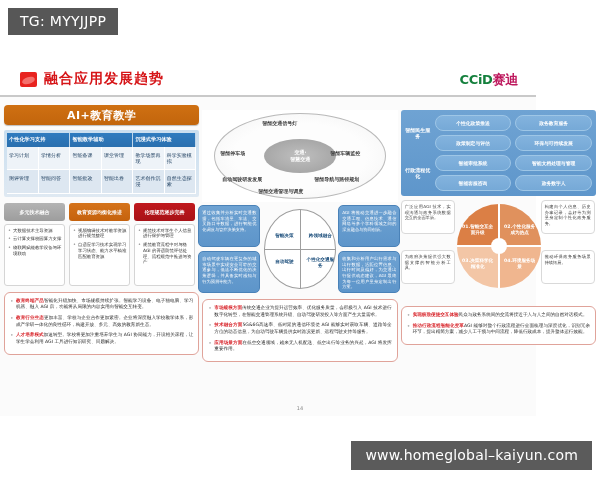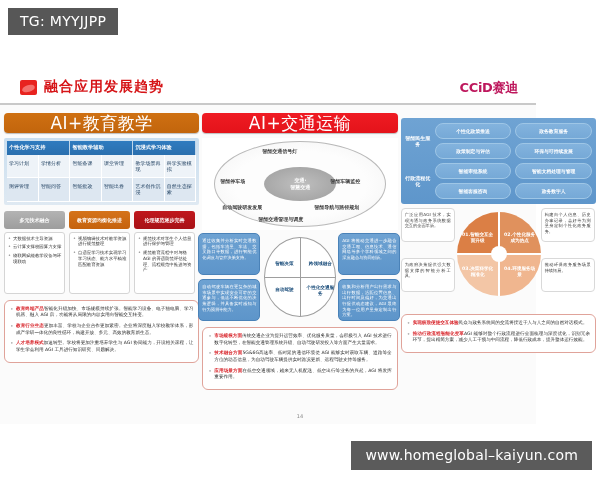--- a/index.html
+++ b/index.html
@@ -14,21 +14,21 @@
   
   .tg-tag {
     position: absolute; left: 8px; top: 8px;
     background: #575757; color: #fff;
     font-size: 14px; padding: 5px 12px 6px 12px;
     letter-spacing: .3px;
   }
 
   
   .slide {
-    position: absolute; left: 0; top: 72px;
+    position: absolute; left: 0; top: 64px;
     width: 536px; height: 352px;
     background: #fbfbfb;
   }
   .slide-head {
     position: relative; height: 33px;
     border-bottom: 2px solid #c9c9c9;
     background: #fff;
   }
   .slide-head .redsq {
     position: absolute; left: 20px; top: 8px;
@@ -47,34 +47,34 @@
     position: absolute; left: 44px; top: 6px;
     font-size: 14px; font-weight: bold; color: #d61518;
     letter-spacing: 1px;
   }
   .brand {
     position: absolute; right: 18px; top: 7px;
     font-size: 13px; font-weight: bold;
     color: #8c1b20;
     letter-spacing: -.3px;
   }
-  .brand .c1 { color:#be185d;text-align:center; }
+  .brand .c1 { color:#15803d;text-align:center; }
   .brand .cn { color:#be185d; }
 
   
   .cols {
     position: absolute; left: 0; top: 33px;
     width: 600px; height: 319px;
     display: flex; gap: 3px; padding: 8px 4px 4px 4px;
   }
   .col { width: 196px; position: relative; }
 
   .col-head {
     height: 20px; border-radius: 4px;
-    color: #fff; font-weight: normal; font-size: 17px;
+    color: #fff; font-weight: bold; font-size: 11px;
     display: flex; align-items: center; justify-content: center;
     letter-spacing: .5px;
     box-shadow: 0 1px 1px rgba(0,0,0,.25);
   }
   .col-a .col-head { background: linear-gradient(#cf7012,#c2650c); }
   .col-b .col-head { background: linear-gradient(#ef1b23,#e4131a); }
   .col-c .col-head { background: linear-gradient(#9a6407,#8a5805); }
 
   .col-body { margin-top: 5px; }
 
@@ -363,21 +363,20 @@
 
           <ul class="bbox pink">
             <li><b>教育终端产品</b><span>智能化升级加快、市场规模持续扩张。智能学习设备、电子猫电脑、学习机器、融入 AGI 后，功能将从局限的内容实用向智能交互转变。</span></li>
             <li><b>教育行业生态</b><span>更加丰富、学校与企业合作更加紧密。企业将深度融入学校教学体系，形成产学研一体化的良性循环，构建开放、多元、高效的教育新生态。</span></li>
             <li><b>人才培养模式</b><span>加速转型。学校将更加注重培养学生与 AGI 协同能力，开设相关课程，让学生学会利用 AGI 工具进行知识研究、问题解决。</span></li>
           </ul>
         </div>
       </div>
 
       <div class="col col-b">
-        <div class="col-head">AI+交通运输</div>
         <div class="col-body">
 
           <div class="ellipse-wrap">
             <div class="ellipse-outer"></div>
             <div class="ellipse-core">
               <span>
                 <span>交通·</span><br>
                 <span>智慧交通</span>
               </span>
             </div>

